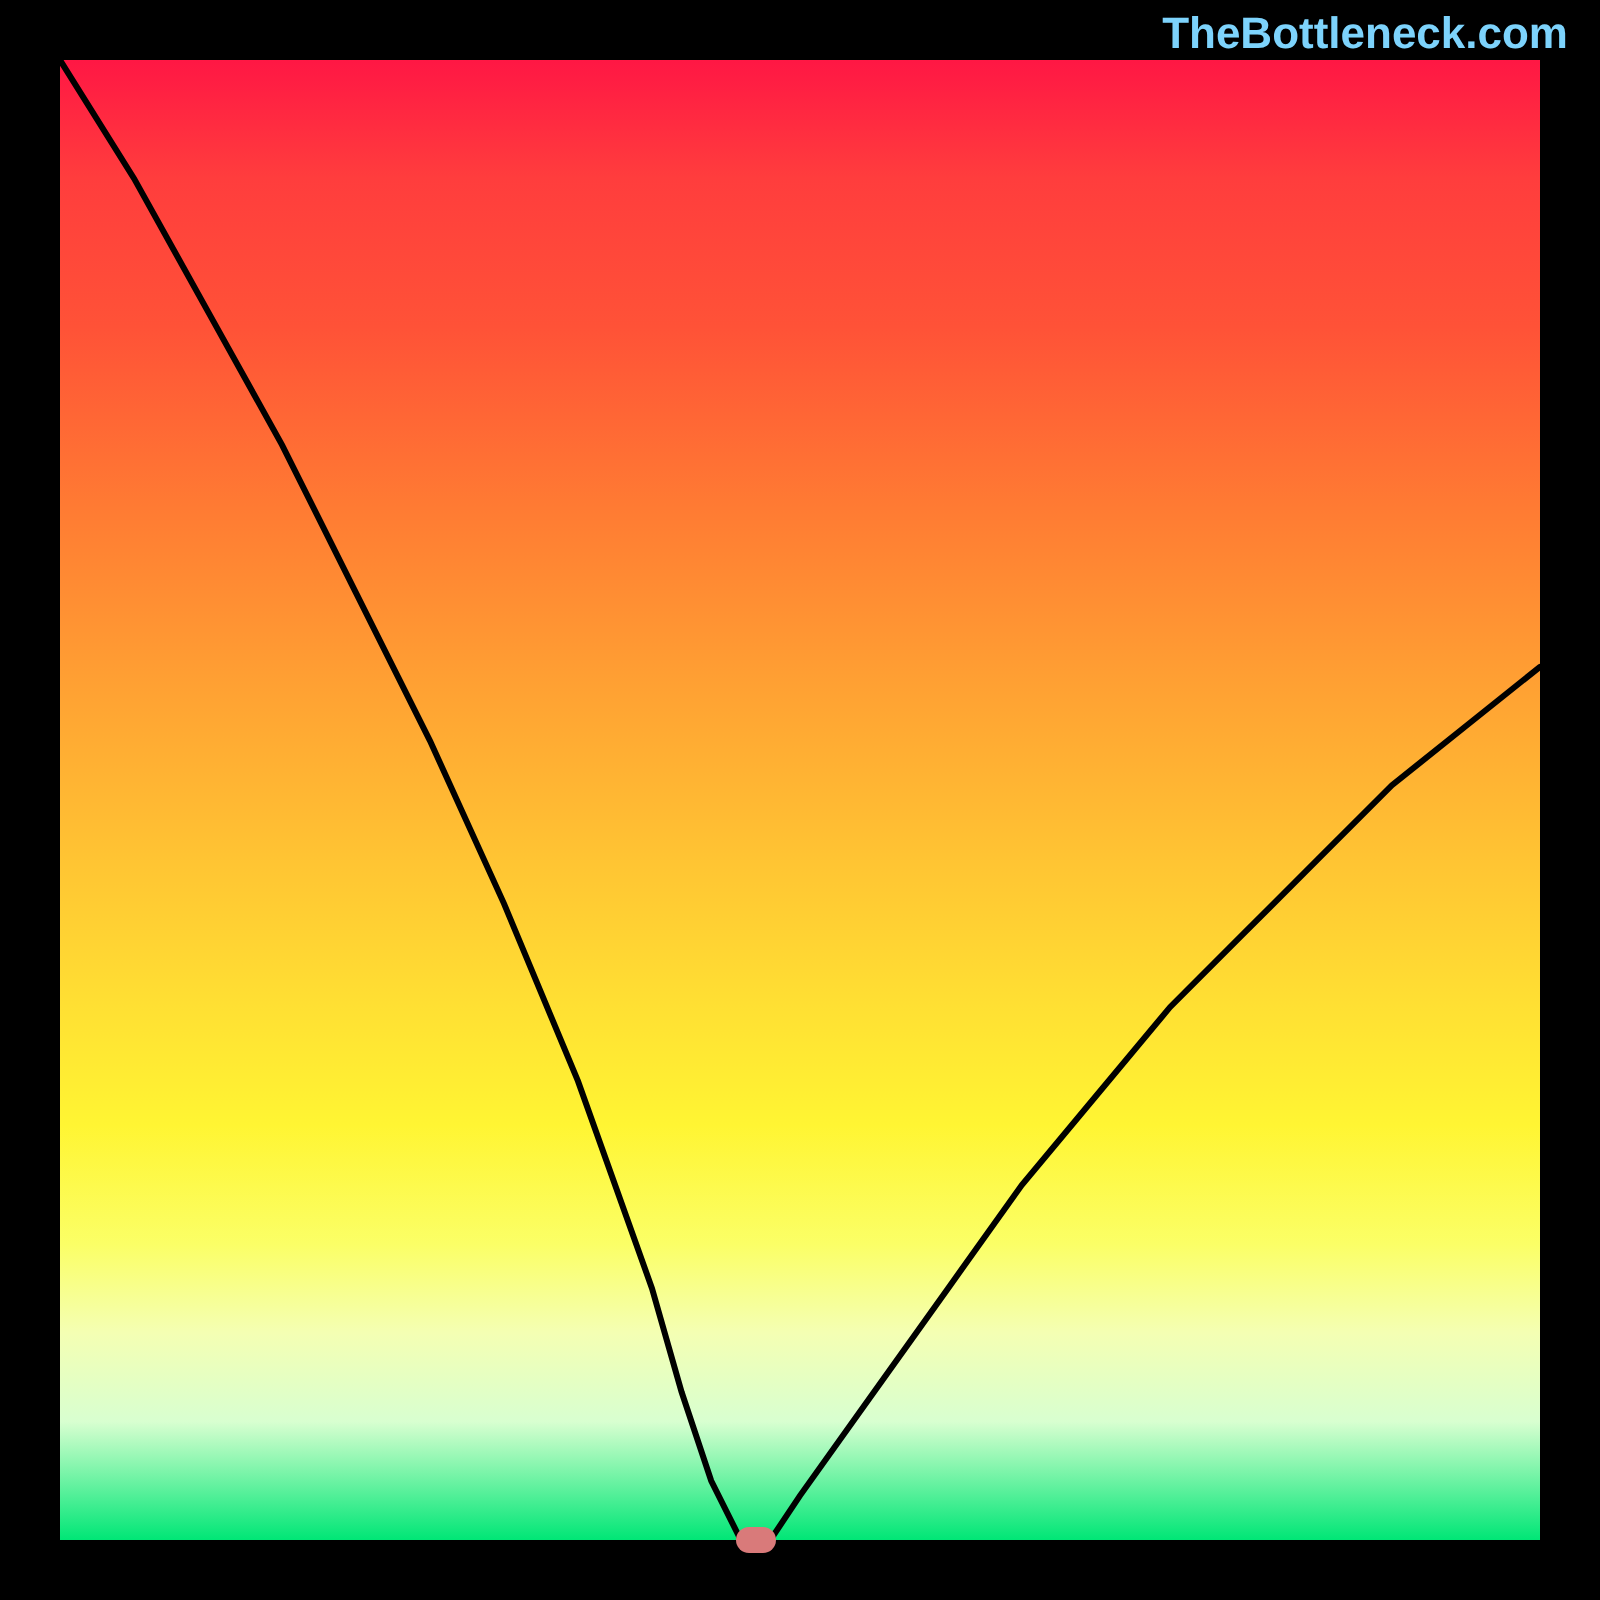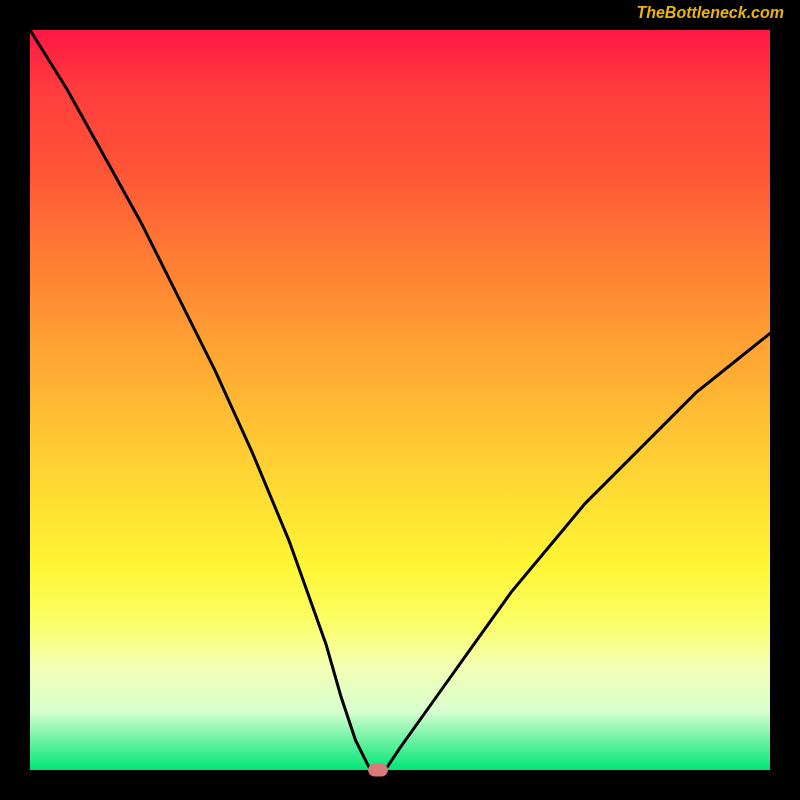--- a/index.html
+++ b/index.html
@@ -8,25 +8,24 @@
     height: 800px;
     background: #000;
     position: relative;
     overflow: hidden;
   }
   .watermark {
     position: absolute;
     top: 4px;
     right: 16px;
     font-family: Arial, sans-serif;
-    font-size: 16px;
+    font-size: 22px;
     font-weight: bold;
-    color: #eab308;
+    color: #7dd3fc;
     z-index: 10;
-    font-style: italic;
   }
   .plot-area {
     position: absolute;
     left: 30px;
     top: 30px;
     width: 740px;
     height: 740px;
     background: linear-gradient(to bottom,
       #ff1744 0%,
       #ff3d3d 8%,

